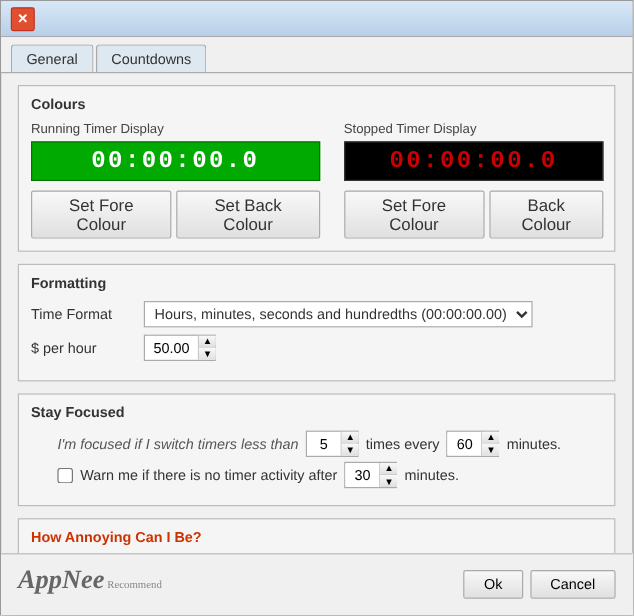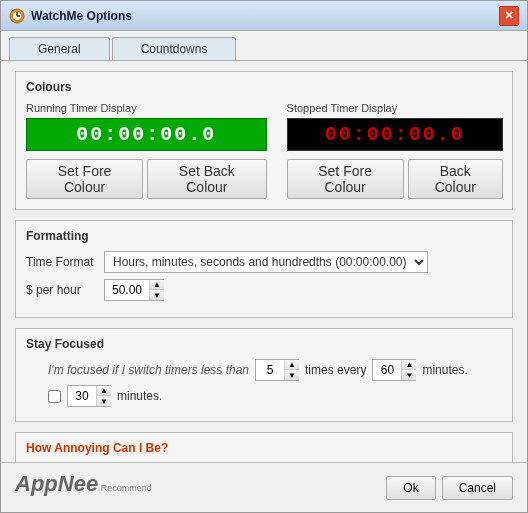--- a/index.html
+++ b/index.html
@@ -62,21 +62,21 @@
     }
     .tabs-bar {
       background: #f0f0f0;
       padding: 6px 8px 0 8px;
       display: flex;
       gap: 2px;
       border-bottom: 1px solid #aaa;
       flex-shrink: 0;
     }
     .tab {
-      padding: 4px 28px;
+      padding: 4px 12px;
       border: 1px solid #aaa;
       border-bottom: none;
       background: #dde8f0;
       cursor: pointer;
       border-radius: 3px 3px 0 0;
       font-size: 12px;
       color: #333;
     }
     .tab.active {
       background: #f0f0f0;
@@ -159,21 +159,21 @@
       padding: 4px 16px;
       border: 1px solid #aaa;
       background: linear-gradient(to bottom, #f8f8f8, #e0e0e0);
       cursor: pointer;
       font-size: 12px;
       border-radius: 2px;
     }
     .row {
       display: flex;
       align-items: center;
-      gap: 8px;
+      gap: 24px;
       margin-bottom: 6px;
     }
     .row-label {
       font-size: 12px;
       color: #333;
       min-width: 70px;
     }
     select {
       padding: 2px 4px;
       border: 1px solid #aaa;
@@ -247,21 +247,21 @@
       align-items: center;
       justify-content: space-between;
       padding: 8px 14px;
       border-top: 1px solid #bbb;
       background: #f0f0f0;
       flex-shrink: 0;
     }
     .footer-brand {
       font-size: 20px;
       font-weight: bold;
-      font-family: Liberation Sans, sans-serif;
+      font-family: Liberation Serif, serif;
       color: #333;
     }
     .footer-brand span {
       color: #666;
       font-size: 10px;
       vertical-align: super;
       font-weight: normal;
     }
     .footer-buttons {
       display: flex;
@@ -274,29 +274,20 @@
     .small-spinner .spinner-input {
       width: 28px;
     }
   </style>
 </head>
 <body>
 
 <div class="window">
 
   <div class="title-bar">
-    <div class="title-bar-left">
-      <svg class="title-icon" viewBox="0 0 16 16">
-        <circle cx="8" cy="8" r="7" fill="#e08820" stroke="#c06010" stroke-width="1"></circle>
-        <circle cx="8" cy="8" r="4" fill="#fff"></circle>
-        <line x1="8" y1="4" x2="8" y2="8" stroke="#333" stroke-width="1.5"></line>
-        <line x1="8" y1="8" x2="11" y2="8" stroke="#333" stroke-width="1.5"></line>
-      </svg>
-      <span class="title-text">WatchMe Options</span>
-    </div>
     <div class="title-bar-close">✕</div>
   </div>
 
   <div class="tabs-bar">
     <div class="tab">General</div>
     <div class="tab">Countdowns</div>
   </div>
 
   <div class="content">
 
@@ -360,20 +351,21 @@
           <input class="spinner-input" type="text" value="60" style="">
           <div class="spinner-arrows">
             <button class="spinner-arrow">▲</button>
             <button class="spinner-arrow">▼</button>
           </div>
         </div>
         <span class="checkbox-label">minutes.</span>
       </div>
       <div class="indent-row">
         <input type="checkbox" style="">
+        <span class="checkbox-label">Warn me if there is no timer activity after</span>
         <div class="spinner-wrap small-spinner">
           <input class="spinner-input" type="text" value="30" style="">
           <div class="spinner-arrows">
             <button class="spinner-arrow">▲</button>
             <button class="spinner-arrow">▼</button>
           </div>
         </div>
         <span class="checkbox-label">minutes.</span>
       </div>
     </div>

